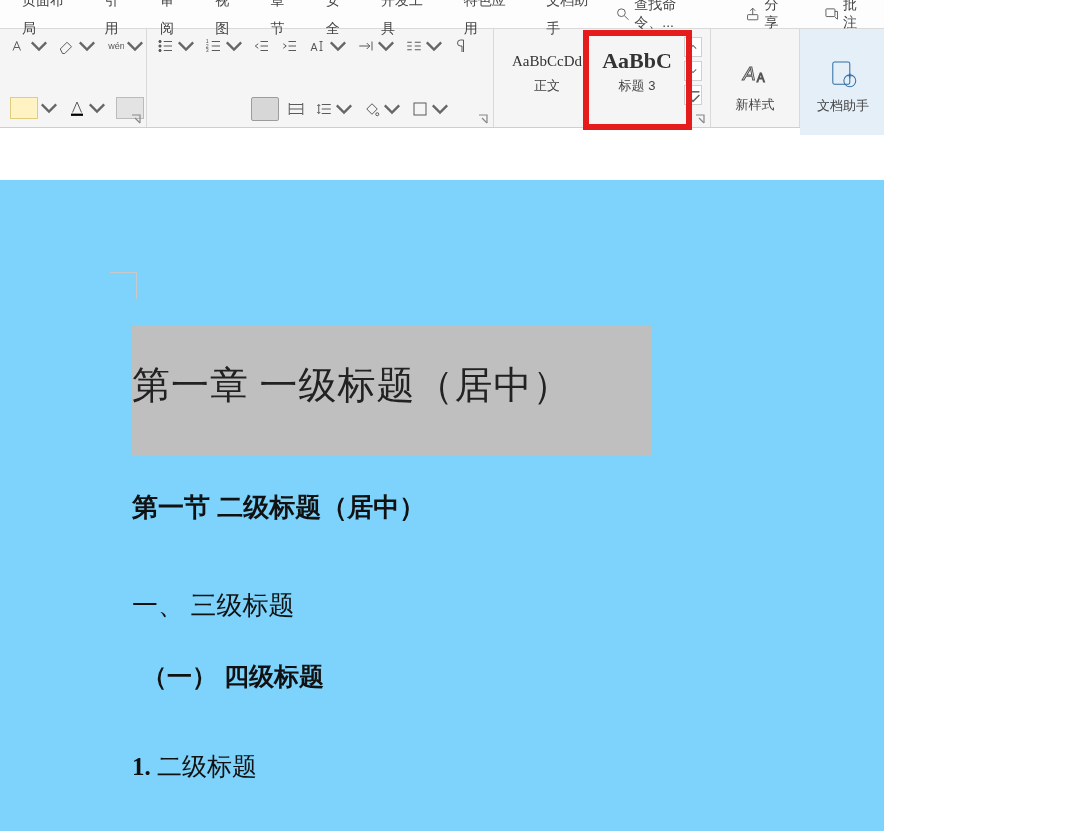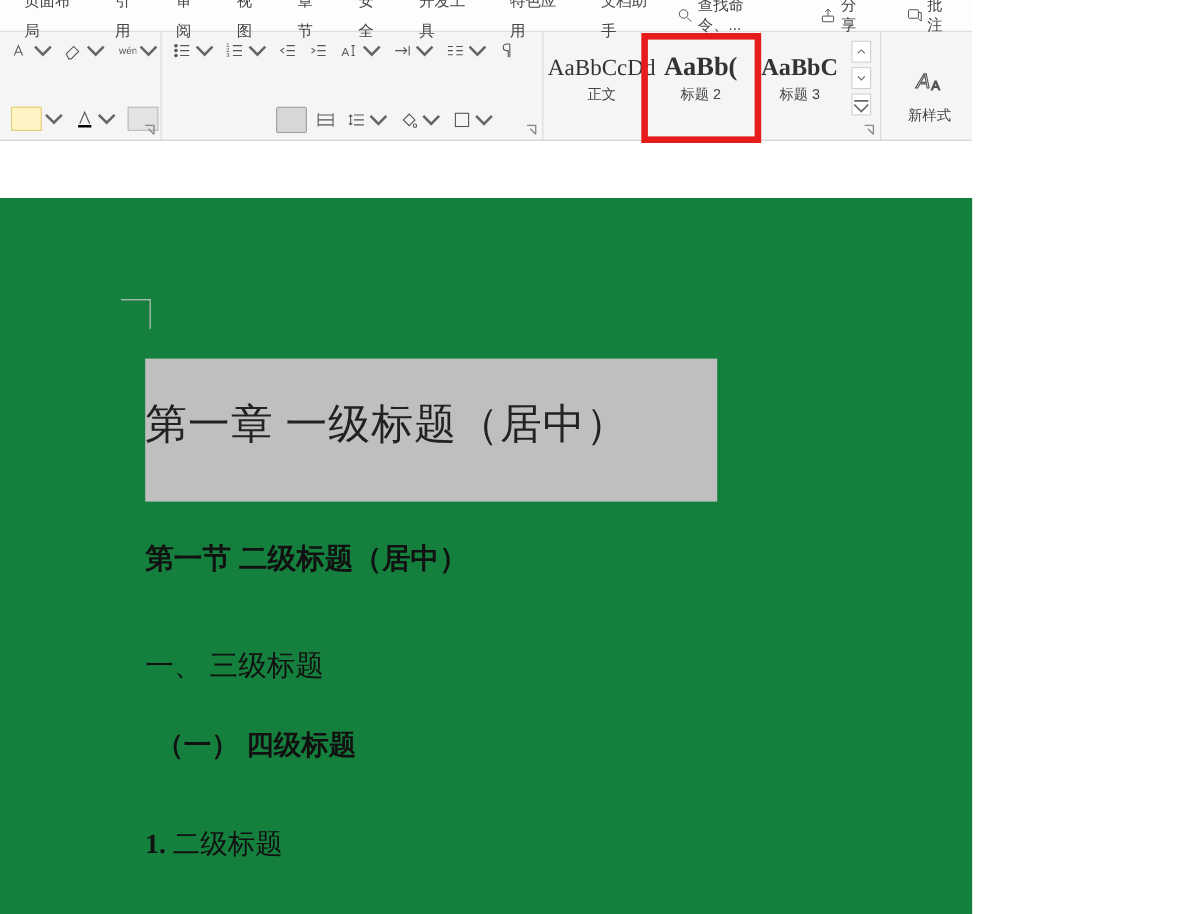--- a/index.html
+++ b/index.html
@@ -35,21 +35,21 @@
   .bigbtn svg{width:34px;height:34px;stroke:#555;fill:none;stroke-width:1.2;}
   .bigbtn .lbl{font-size:13px;color:#444;}
   .bigbtn.blue{background:#e5eff8;}
   .bigbtn.blue svg{stroke:#2f6ea5;}
   .dialog-launch{position:absolute;right:2px;bottom:2px;width:14px;height:14px;}
   .dialog-launch svg{width:12px;height:12px;stroke:#888;fill:none;stroke-width:1.2;}
   
   .redbox{position:absolute;border:6px solid #e61b1b;pointer-events:none;}
   .redtext{position:absolute;color:#e61b1b;font-size:34px;font-weight:500;pointer-events:none;}
   
-  .docwrap{position:absolute;left:0;right:0;top:180px;bottom:0;background:#15803d;}
+  .docwrap{position:absolute;left:0;right:0;top:180px;bottom:0;background:#7dd3fc;}
   .page{position:absolute;left:110px;top:0;width:835px;}
   
   .pgmark{position:absolute;width:26px;height:26px;border-color:#c8c8c8;border-style:solid;}
   .pgmark.tl{left:0;top:92px;border-width:0 0 1px 1px;transform:rotate(180deg);}
   .pgmark.tr{right:0;top:92px;border-width:0 1px 1px 0;transform:rotate(180deg);}
   .sel-hl{position:absolute;left:22px;top:146px;width:520px;height:130px;background:#bfbfbf;}
   .doc-h1{position:absolute;left:22px;top:180px;font-family:"SimSun","Songti SC",serif;font-size:38px;color:#222;letter-spacing:1px;}
   .doc-h2{position:absolute;left:22px;top:310px;font-family:"SimHei","Heiti SC",sans-serif;font-size:26px;font-weight:bold;color:#111;}
   .doc-h3{position:absolute;left:22px;top:408px;font-family:"SimSun","Songti SC",serif;font-size:26px;color:#111;}
   .doc-h4{position:absolute;left:32px;top:480px;font-family:"SimHei","Heiti SC",sans-serif;font-size:25px;font-weight:bold;color:#111;}
@@ -309,26 +309,22 @@
     </div>
     <div class="dialog-launch"><svg viewBox="0 0 12 12">
             <path d="M2 2h8v8"></path>
             <path d="M5 5l5 5"></path>
           </svg></div>
   </div>
 
   <div class="rgroup" style="padding-top:4px">
     <div class="styles">
       <div class="stylebox">
-        <div class="prev" style="font-size:21px">AaBbCcDd</div>
+        <div class="prev" style="font-size:15px">AaBbCcDd</div>
         <div class="lbl">正文</div>
-      </div>
-      <div class="stylebox">
-        <div class="prev" style="font-size:24px;font-weight:bold">AaBb(</div>
-        <div class="lbl">标题 2</div>
       </div>
       <div class="stylebox">
         <div class="prev" style="font-size:22px;font-weight:bold">AaBbC</div>
         <div class="lbl">标题 3</div>
       </div>
       <div class="stylectrl">
         <div class="sc">
               <svg class="caret" viewBox="0 0 10 10">
                 <polyline points="1,7 5,3 9,7"></polyline>
               </svg>

